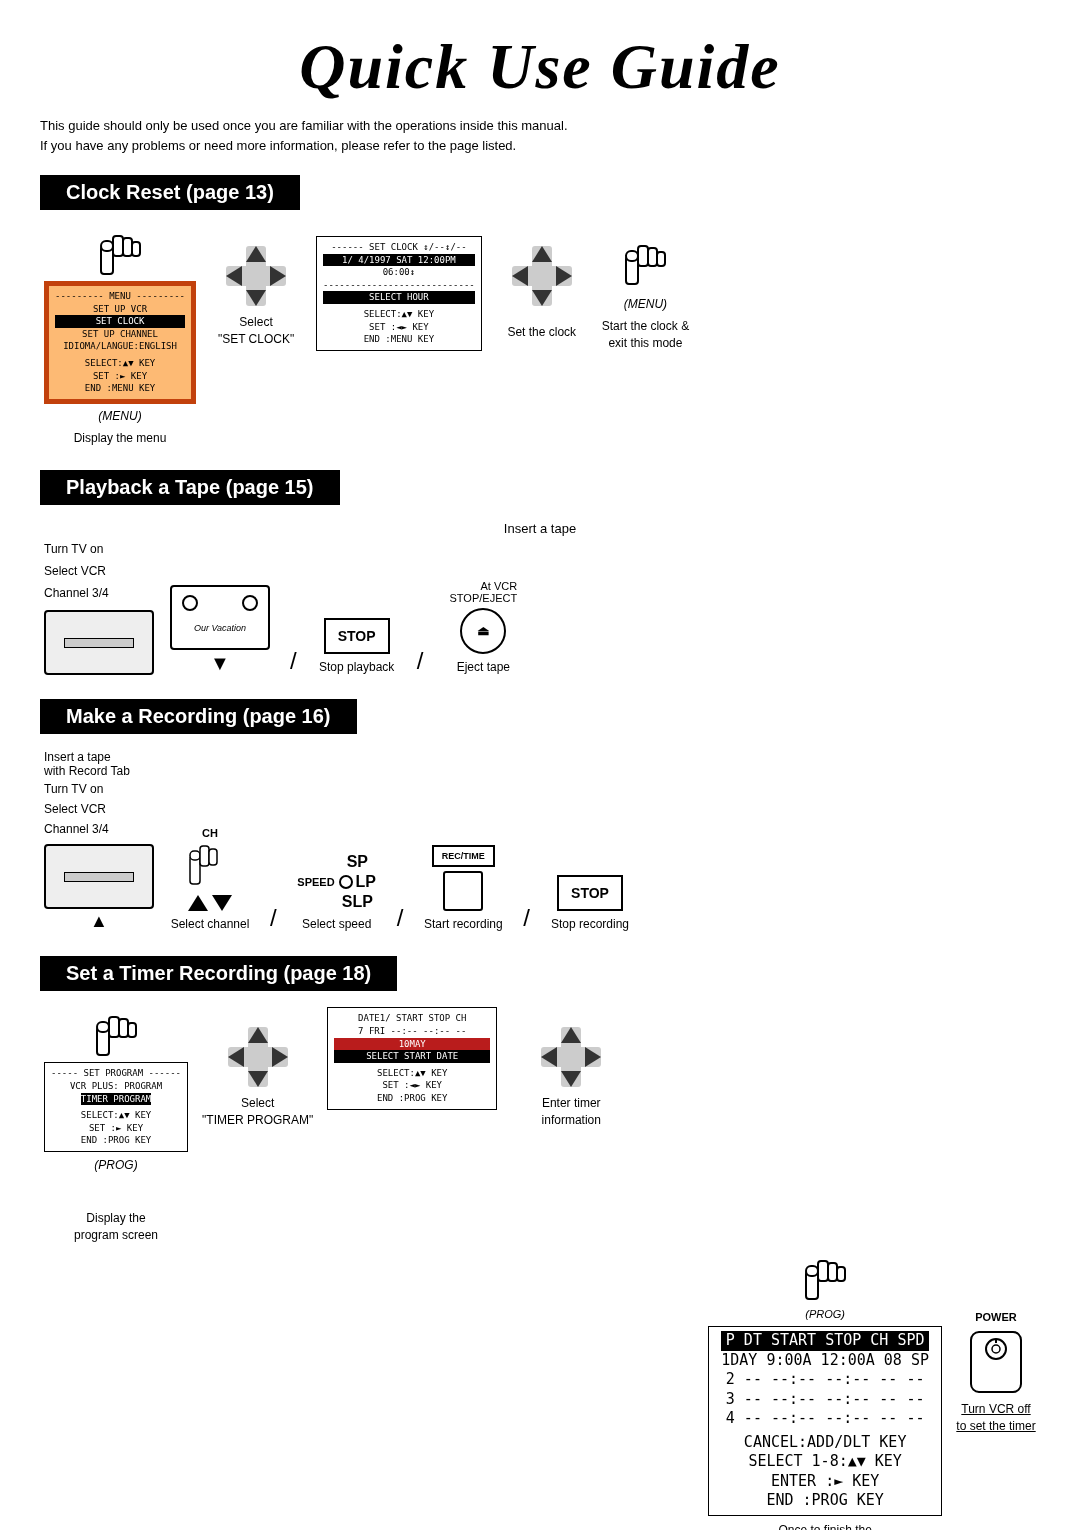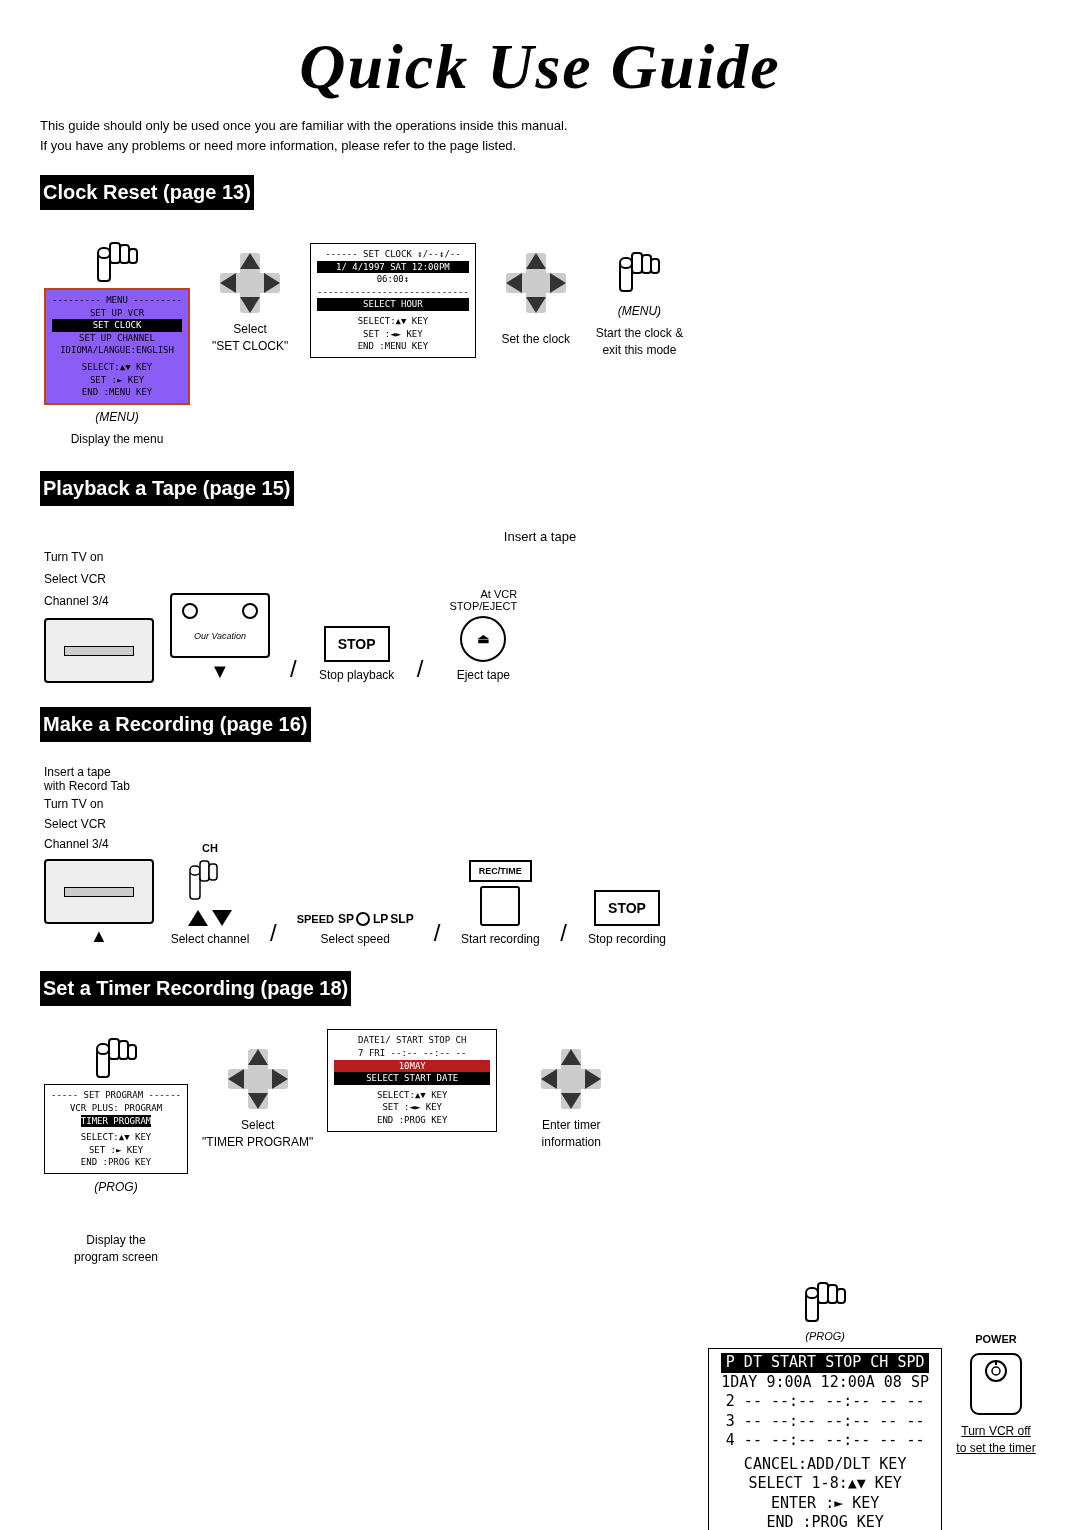--- a/index.html
+++ b/index.html
@@ -31,22 +31,22 @@
 
     .section {
       margin-bottom: 24px;
     }
 
     .section-header {
       background: #000;
       color: #fff;
       font-size: 20px;
       font-weight: bold;
-      padding: 4px 1px;
-      margin-bottom: 13px;
+      padding: 4px 24px;
+      margin-bottom: 6px;
       display: inline-block;
       border: 2px solid #000;
     }
 
     .step-item {
       display: flex;
       flex-direction: column;
       align-items: center;
       text-align: center;
       min-width: 80px;
@@ -61,25 +61,25 @@
     }
 
     .step-label-left {
       font-size: 12px;
       text-align: left;
       line-height: 1.5;
     }
 
     
     .menu-screen {
-      border: 2px solid #c2410c;
+      border: 5px solid #c2410c;
       padding: 4px 6px;
       font-size: 9px;
       font-family: monospace;
-      background: #8b5cf6;
+      background: #fdba74;
       line-height: 1.4;
       min-width: 140px;
     }
 
     .menu-screen .highlight {
       background: #000;
       color: #fff;
       display: block;
     }
 
@@ -488,21 +488,21 @@
             <div class="dn-arrow-btn"></div>
           </div>
           <div class="step-label">Select channel</div>
         </div>
 
         <div class="divider">/</div>
 
         <div class="step-item">
           <div style="display:flex; align-items:center; gap:4px;">
             <span style="font-size:11px; font-weight:bold;">SPEED</span>
-            <div style="display:flex; flex-direction:row; font-size:12px; font-weight:bold; gap:2px;">
+            <div style="display:flex; flex-direction:column; font-size:16px; font-weight:bold; gap:2px;">
               <span>SP</span>
               <div style="display:flex; align-items:center; gap:3px;">
                 <span style="width:14px; height:14px; border:2px solid #000; border-radius:50%; display:inline-block;"></span>
                 <span>LP</span>
               </div>
               <span>SLP</span>
             </div>
           </div>
           <div class="step-label">Select speed</div>
         </div>

